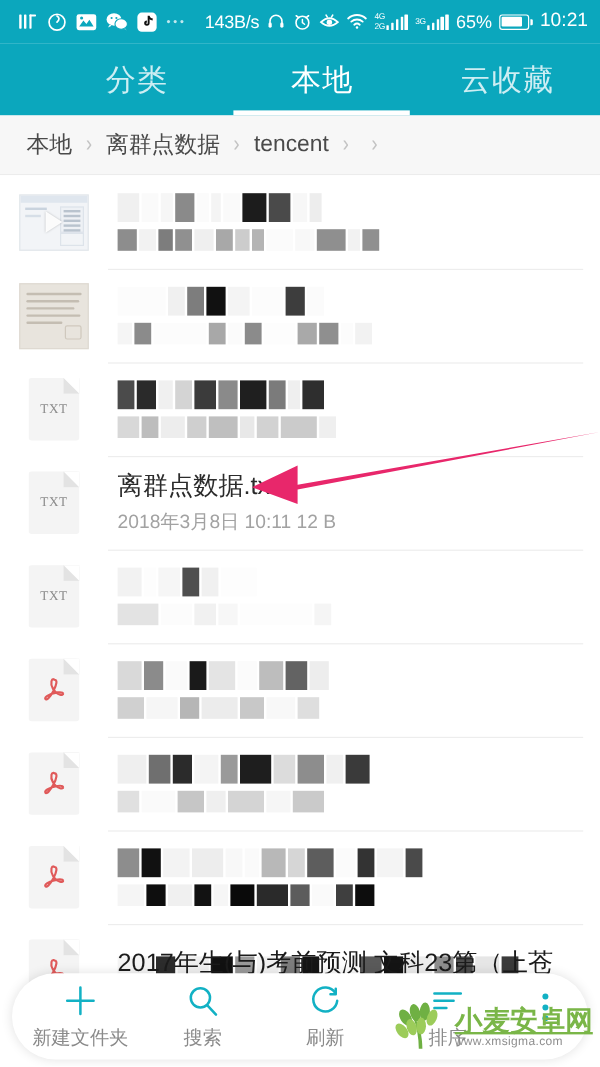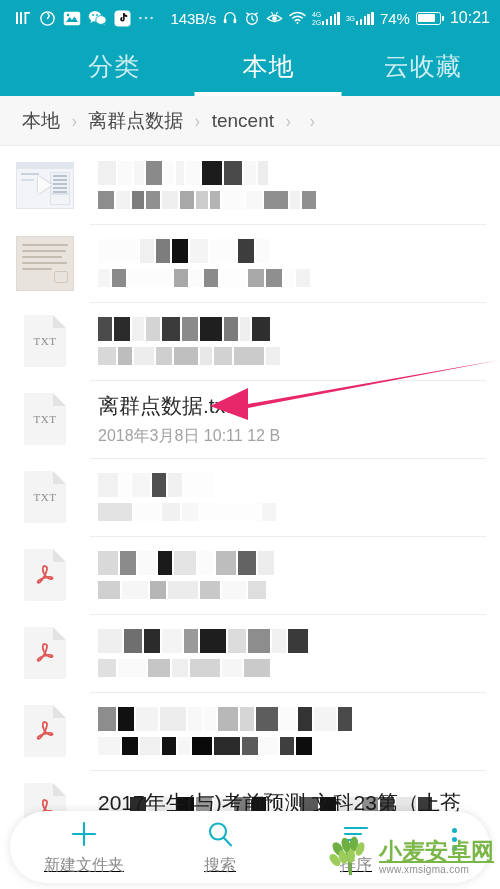--- a/index.html
+++ b/index.html
@@ -177,21 +177,20 @@
 
   
   .toolbar {
     position: absolute; left: 10px; right: 10px; bottom: 6px;
     height: 72px;
     background: #ffffff;
     border-radius: 38px;
     box-shadow: 0 0 10px rgba(0,0,0,0.12);
     display: flex; align-items: center;
     padding: 0 6px;
-    text-decoration: underline;
   }
   .tb-item {
     flex: 1; height: 100%;
     display: flex; flex-direction: column;
     align-items: center; justify-content: center;
     gap: 5px;
   }
   .tb-ico { height: 32px; display: flex; align-items: center; justify-content: center; }
   .tb-lbl { font-size: 16px; color: #8a8a8a; }
   .tb-more { flex: 0 0 60px; display: flex; align-items: center; justify-content: center; height: 100%; padding-bottom: 16px; }
@@ -310,21 +309,21 @@
       <span class="sim-group">
         <span class="simlbl">3G</span>
         <span class="bars">
             <i style="height:4px"></i>
             <i style="height:6px"></i>
             <i style="height:8.5px"></i>
             <i style="height:11px"></i>
             <i style="height:13px"></i>
           </span>
       </span>
-      <span class="sb-batt-txt">74%</span>
+      <span class="sb-batt-txt">65%</span>
       <span class="batt-shell">
           <span class="batt-fill" id="battfill" style="width: 16.576px;"></span>
         </span>
       <span class="sb-clock">10:21</span>
     </div>
   </div>
 
   <div class="tabbar">
     <div class="tab">
         <span>分类</span>
@@ -649,20 +648,29 @@
       <span class="tb-lbl">新建文件夹</span>
     </div>
     <div class="tb-item">
       <span class="tb-ico">
         <svg width="30" height="30" viewBox="0 0 30 30">
             <circle cx="13" cy="12.5" r="8" fill="none" stroke="#12b1c4" stroke-width="2.1"></circle>
             <path d="M19 19 L26 26.5" stroke="#12b1c4" stroke-width="2.1" stroke-linecap="round"></path>
           </svg>
       </span>
       <span class="tb-lbl">搜索</span>
+    </div>
+    <div class="tb-item">
+      <span class="tb-ico">
+        <svg width="30" height="30" viewBox="0 0 30 30">
+            <path d="M23.5 8.5 A10 10 0 1 0 25 15" fill="none" stroke="#12b1c4" stroke-width="2.1" stroke-linecap="round"></path>
+            <path d="M23.8 5 L23.8 9.6 L19.4 9.6" fill="none" stroke="#12b1c4" stroke-width="2.1" stroke-linecap="round" stroke-linejoin="round"></path>
+          </svg>
+      </span>
+      <span class="tb-lbl">刷新</span>
     </div>
     <div class="tb-item">
       <span class="tb-ico">
         <svg width="30" height="30" viewBox="0 0 30 30">
             <path d="M4 9 H26 M4 15 H20 M4 21 H14" stroke="#12b1c4" stroke-width="2.1" stroke-linecap="round"></path>
           </svg>
       </span>
       <span class="tb-lbl">排序</span>
     </div>
     <div class="tb-more">

